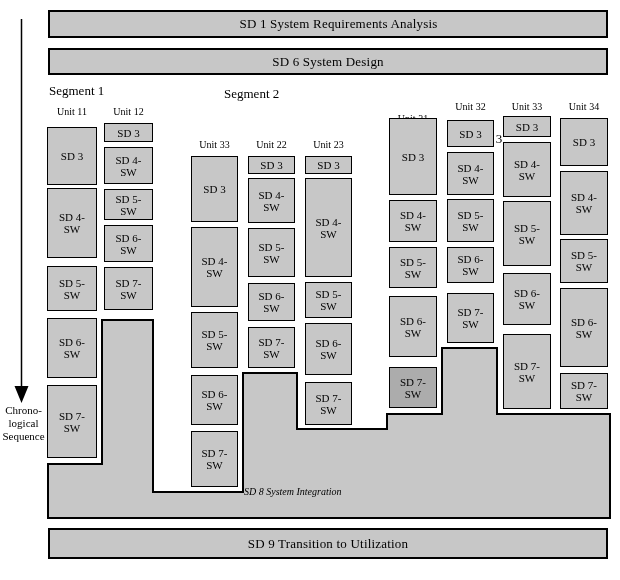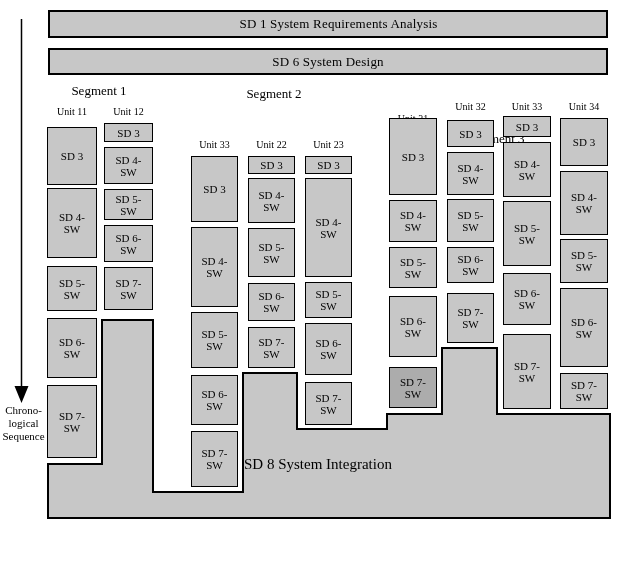--- a/index.html
+++ b/index.html
@@ -10,52 +10,53 @@
   #bg-svg { position:absolute; left:0; top:0; width:620px; height:580px; }
   .bar {
     position:absolute; left:48px; width:560px; box-sizing:border-box;
     border:2px solid #000; display:flex; align-items:center; justify-content:center;
     font-size:13px; letter-spacing:0.2px;
   }
   #bar-sd1 { top:10px;  height:28px;padding-left:21px; }
   #bar-sd2 { top:48px;  height:27px; }
   #bar-sd9 { top:528px; height:31px; }
   .seg-label {
-    position:absolute; width:100px; text-align:center; font-size:13px; height:14px;
+    position:absolute; width:100px; text-align:left; font-size:13px; height:14px;
   }
   .unit-label {
     position:absolute; text-align:center; font-size:10px; height:13px; white-space:nowrap;
   }
   .pbox {
     position:absolute; box-sizing:border-box; border:1px solid #000;
     display:flex; align-items:center; justify-content:center;
     text-align:center; font-size:11px; line-height:12px; padding:0 3px;
     overflow:hidden;
   }
   #sd8-label {
-    position:absolute; left:244px; top:456px; font-size:15px; white-space:nowrap;
+    position:absolute; left:244px; top:486px; font-size:10px; white-space:nowrap;font-style:italic;
   }
   #arrow-caption {
     position:absolute; left:0; top:404px; width:47px; text-align:center;
     font-size:11px; line-height:13px;
   }
 </style>
 </head>
 <body>
 
 <div id="canvas">
 
   <svg id="bg-svg">
     <polygon id="sd8-poly" points="48,518 48,464 102,464 102,320 153,320 153,492 243,492 243,373 297,373 297,429 387,429 387,414 442,414 442,348 497,348 497,414 610,414 610,518" fill="#c7c7c7" stroke="#000" stroke-width="2"></polygon>
     <line id="arrow-line" x1="21.5" y1="19" x2="21.5" y2="387" stroke="#000" stroke-width="1.5"></line>
     <polygon id="arrow-head" points="14.5,386 28.5,386 21.5,403" fill="#000"></polygon>
   </svg>
 
   <div class="bar" id="bar-sd1" style="background: rgb(199, 199, 199);">SD 1 System Requirements Analysis</div>
   <div class="bar" id="bar-sd2" style="background: rgb(199, 199, 199);">SD 6 System Design</div>
+  <div class="bar" id="bar-sd9" style="background: rgb(199, 199, 199);">SD 9 Transition to Utilization</div>
 
   <div id="sd8-label">SD 8 System Integration</div>
 
   <div id="arrow-caption">
       <div>Chrono-</div>
       <div>logical</div>
       <div>Sequence</div>
     </div>
 
   <div id="units-layer">

